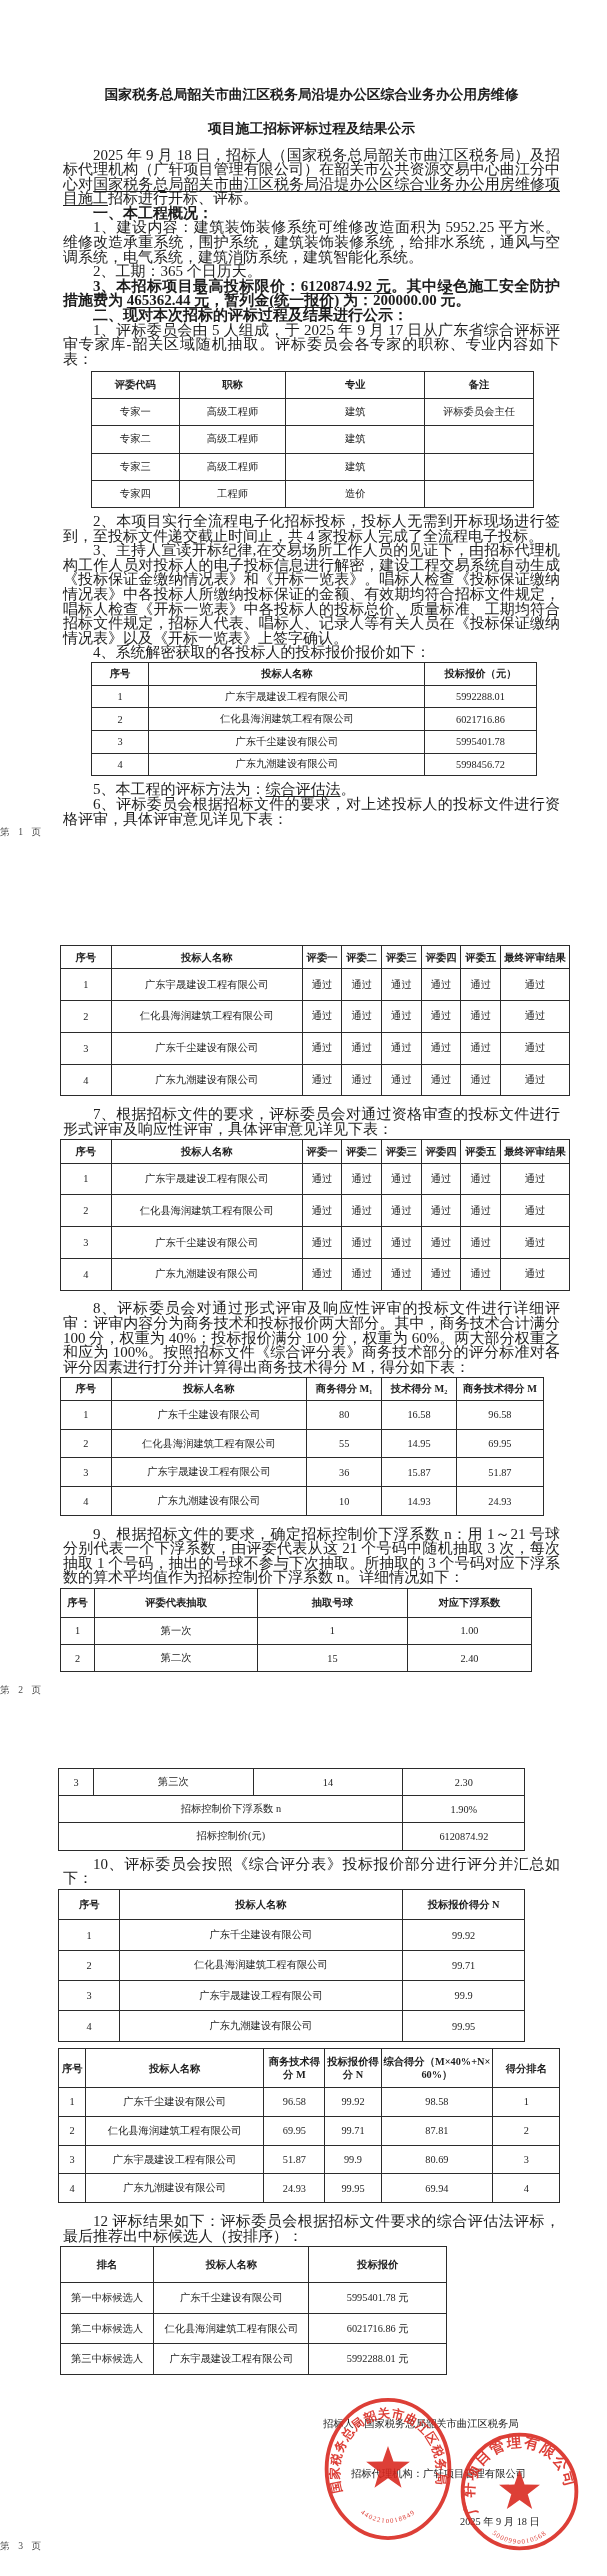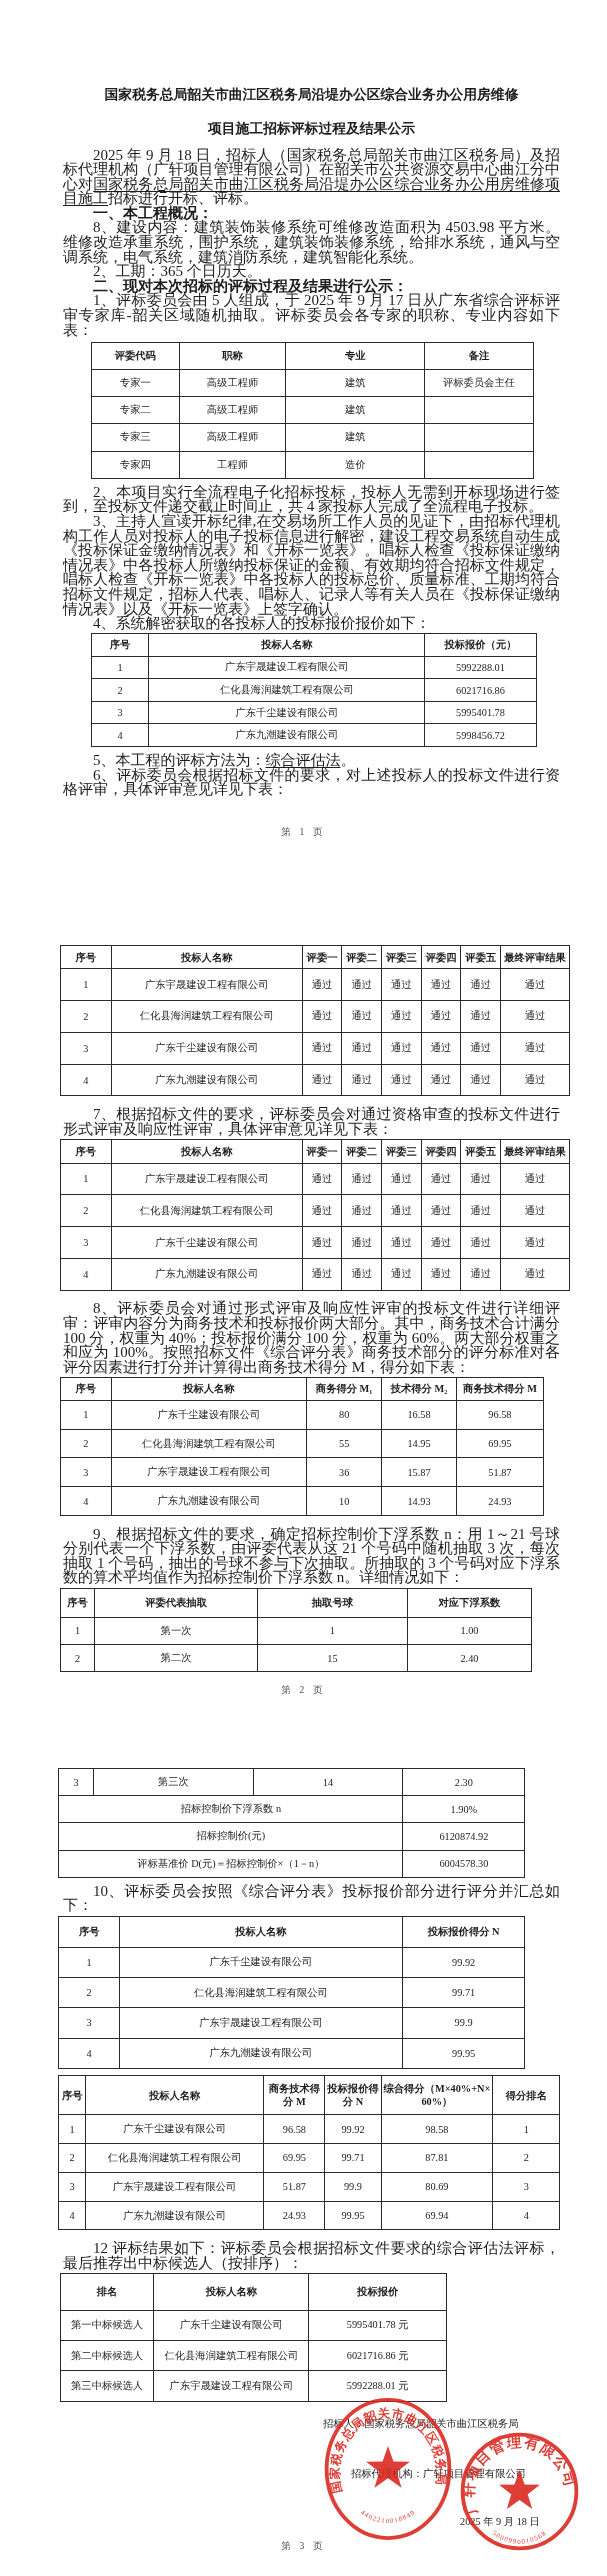--- a/index.html
+++ b/index.html
@@ -53,21 +53,21 @@
   .t-comb{margin:3.1px 0 4.6px -4.6px;width:502px;}
   .t-comb th{padding:6.1px 0.8px;line-height:13px;}
   .t-comb td{padding:6.9px 1.5px;}
 
   .t-cand{margin:3px 0 0 -3.1px;width:387px;}
   .t-cand th{padding:10.7px 1.5px;}
   .t-cand td{padding:7.7px 1.5px;}
 
   .spacer-s{height:6.1px;}
 
-  .page-footer{position:absolute;left:0;width:607px;text-align:center;font-size:9.6px;color:#4a4a4a;letter-spacing:3.1px;}
+  .page-footer{position:absolute;left:0;width:607px;font-size:9.6px;color:#4a4a4a;letter-spacing:3.1px;}
   #footer1{top:826px;}
   #footer2{top:1684px;}
   #footer3{top:2540px;}
 
   .sig{position:absolute;font-size:10.3px;white-space:nowrap;}
   #sig-tenderer{top:2417px;left:323px;}
   #sig-agency{top:2467px;left:351px;}
   #sig-date{top:2515px;left:460px;}
 
   .stamp{position:absolute;opacity:0.88;pointer-events:none;}
@@ -81,22 +81,23 @@
 
   <div class="page" id="page1">
     <div class="doc-title">
       <div>国家税务总局韶关市曲江区税务局沿堤办公区综合业务办公用房维修</div>
       <div>项目施工招标评标过程及结果公示</div>
     </div>
 
     <p class="para"><span>2025 年 9 月 18 日，招标人（国家税务总局韶关市曲江区税务局）及招标代理机构（广轩项目管理有限公司）在韶关市公共资源交易中心曲江分中心对</span><span class="u">国家税务总局韶关市曲江区税务局沿堤办公区综合业务办公用房维修项目施工</span><span>招标进行开标、评标。</span></p>
 
     <p class="para bold">一、本工程概况：</p>
-    <p class="para">8、建设内容：建筑装饰装修系统可维修改造面积为 4503.98 平方米。维修改造承重系统，围护系统，建筑装饰装修系统，给排水系统，通风与空调系统，电气系统，建筑消防系统，建筑智能化系统。</p>
+    <p class="para">1、建设内容：建筑装饰装修系统可维修改造面积为 5952.25 平方米。维修改造承重系统，围护系统，建筑装饰装修系统，给排水系统，通风与空调系统，电气系统，建筑消防系统，建筑智能化系统。</p>
     <p class="para">2、工期：365 个日历天。</p>
+    <p class="para bold"><span>3、本招标项目最高投标限价：</span><span class="u">6120874.92 元</span><span>。其中绿色施工安全防护措施费为 </span><span class="u">465362.44 元</span><span>，暂列金</span><span class="u">(统一报价)</span><span> 为：200000.00 元。</span></p>
 
     <p class="para bold">二、现对本次招标的评标过程及结果进行公示：</p>
     <p class="para">1、评标委员会由 5 人组成，于 2025 年 9 月 17 日从广东省综合评标评审专家库-韶关区域随机抽取。评标委员会各专家的职称、专业内容如下表：</p>
 
     <table class="t-experts">
       <colgroup>
           <col style="width:20%">
           <col style="width:24%">
           <col style="width:31.5%">
           <col style="width:24.5%">
@@ -423,24 +424,20 @@
           <td>2.30</td>
         </tr>
         <tr>
           <td colspan="3">招标控制价下浮系数 n</td>
           <td>1.90%</td>
         </tr>
         <tr>
           <td colspan="3">招标控制价(元)</td>
           <td>6120874.92</td>
         </tr>
-        <tr>
-          <td colspan="3">评标基准价 D(元)＝招标控制价×（1－n）</td>
-          <td>6004578.30</td>
-        </tr>
       </tbody>
     </table>
 
     <p class="para">10、评标委员会按照《综合评分表》投标报价部分进行评分并汇总如下：</p>
 
     <table class="t-price">
       <colgroup>
           <col style="width:13%">
           <col style="width:60.7%">
           <col style="width:26.3%">

